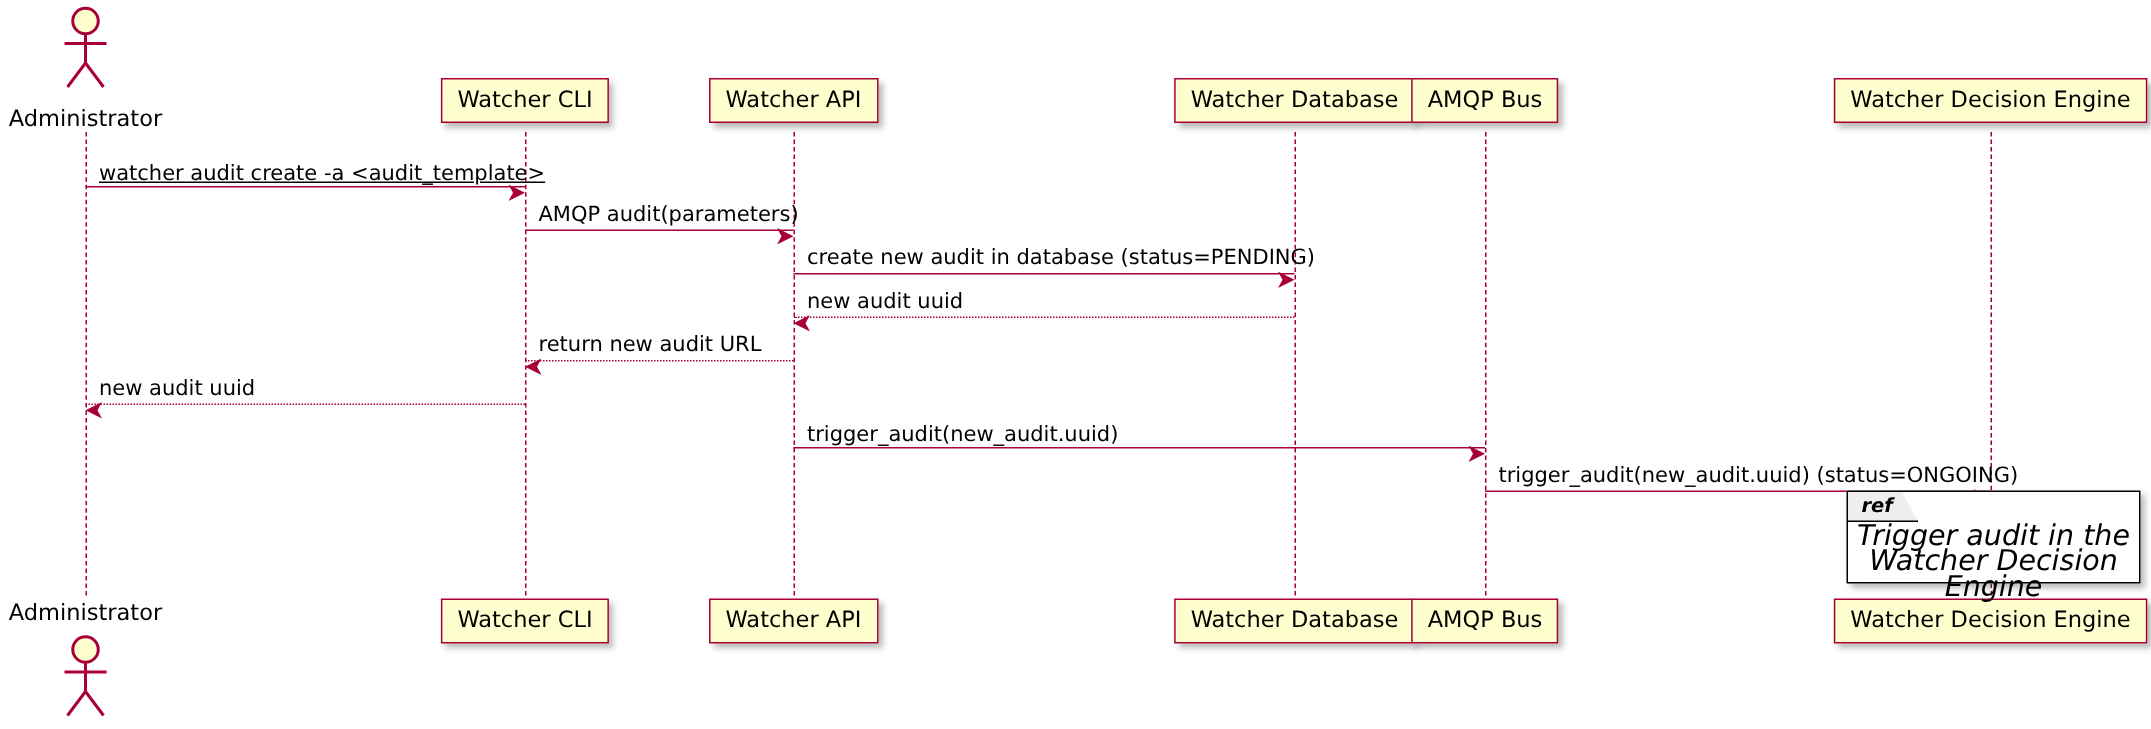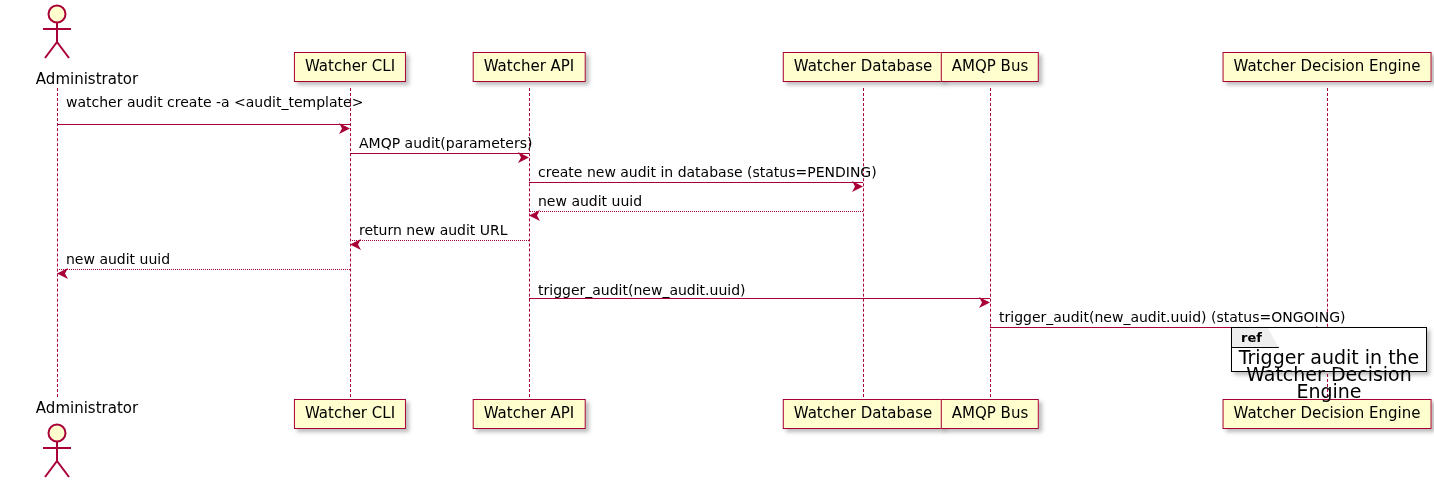--- a/index.html
+++ b/index.html
@@ -40,21 +40,20 @@
     transform: translateX(-50%);
   }
   .actor svg { display:block; }
   .actor-label {
     position: absolute;
     transform: translateX(-50%);
     font-size: 15px;
     color: #000000;
     white-space: nowrap;
     text-align: center;
-    margin-left: 30px;
   }
   
   .lifeline {
     position: absolute;
     width: 0;
     border-left: 1px dashed #A80036;
   }
   
   .msg-line {
     position: absolute;
@@ -141,21 +140,21 @@
     <div class="participant" style="left: 990px; top: 52px;"><span>AMQP Bus</span></div>
     <div class="participant" style="left: 990px; top: 399px;"><span>AMQP Bus</span></div>
     <div class="lifeline" style="left: 990px; top: 88px; height: 309px;"></div>
     <div class="participant" style="left: 1327px; top: 52px;"><span>Watcher Decision Engine</span></div>
     <div class="participant" style="left: 1327px; top: 399px;"><span>Watcher Decision Engine</span></div>
     <div class="lifeline" style="left: 1327px; top: 88px; height: 309px;"></div>
     <div class="msg-line" style="left: 57px; top: 124px; width: 293px;"></div>
     <div class="arrowhead" style="left: 339px; top: 118.5px;"><svg width="11" height="11">
         <polygon points="0,0 11,5.5 0,11 3,5.5" fill="#A80036"></polygon>
       </svg></div>
-    <div class="msg-label" style="left: 66px; top: 95px;">watcher audit create -a &lt;audit_template&gt;</div>
+    <div class="msg-label" style="left: 66px; top: 109px; text-decoration: underline;">watcher audit create -a &lt;audit_template&gt;</div>
     <div class="msg-line" style="left: 350px; top: 153px; width: 179px;"></div>
     <div class="arrowhead" style="left: 518px; top: 147.5px;"><svg width="11" height="11">
         <polygon points="0,0 11,5.5 0,11 3,5.5" fill="#A80036"></polygon>
       </svg></div>
     <div class="msg-label" style="left: 359px; top: 136px;">AMQP audit(parameters)</div>
     <div class="msg-line" style="left: 529px; top: 182px; width: 334px;"></div>
     <div class="arrowhead" style="left: 852px; top: 176.5px;"><svg width="11" height="11">
         <polygon points="0,0 11,5.5 0,11 3,5.5" fill="#A80036"></polygon>
       </svg></div>
     <div class="msg-label" style="left: 538px; top: 165px;">create new audit in database (status=PENDING)</div>
@@ -177,20 +176,20 @@
     <div class="msg-line" style="left: 529px; top: 298px; width: 461px;"></div>
     <div class="arrowhead" style="left: 979px; top: 292.5px;"><svg width="11" height="11">
         <polygon points="0,0 11,5.5 0,11 3,5.5" fill="#A80036"></polygon>
       </svg></div>
     <div class="msg-label" style="left: 538px; top: 283px;">trigger_audit(new_audit.uuid)</div>
     <div class="msg-line" style="left: 990px; top: 327px; width: 337px;"></div>
     <div class="arrowhead" style="left: 1316px; top: 321.5px;"><svg width="11" height="11">
         <polygon points="0,0 11,5.5 0,11 3,5.5" fill="#A80036"></polygon>
       </svg></div>
     <div class="msg-label" style="left: 999px; top: 310px; text-align: center;">trigger_audit(new_audit.uuid) (status=ONGOING)</div>
-    <div class="ref-box" style="left: 1231px; top: 327px; width: 196px; height: 45px;">
+    <div class="ref-box" style="left: 1231px; top: 327px; width: 196px; height: 62px; font-style: italic;">
       <div class="ref-tab">ref</div>
       <div class="ref-body" style="top: 21px;">
         <div>Trigger audit in the</div>
         <div>Watcher Decision Engine</div>
       </div>
     </div>
   </div>
 
 </body></html>

